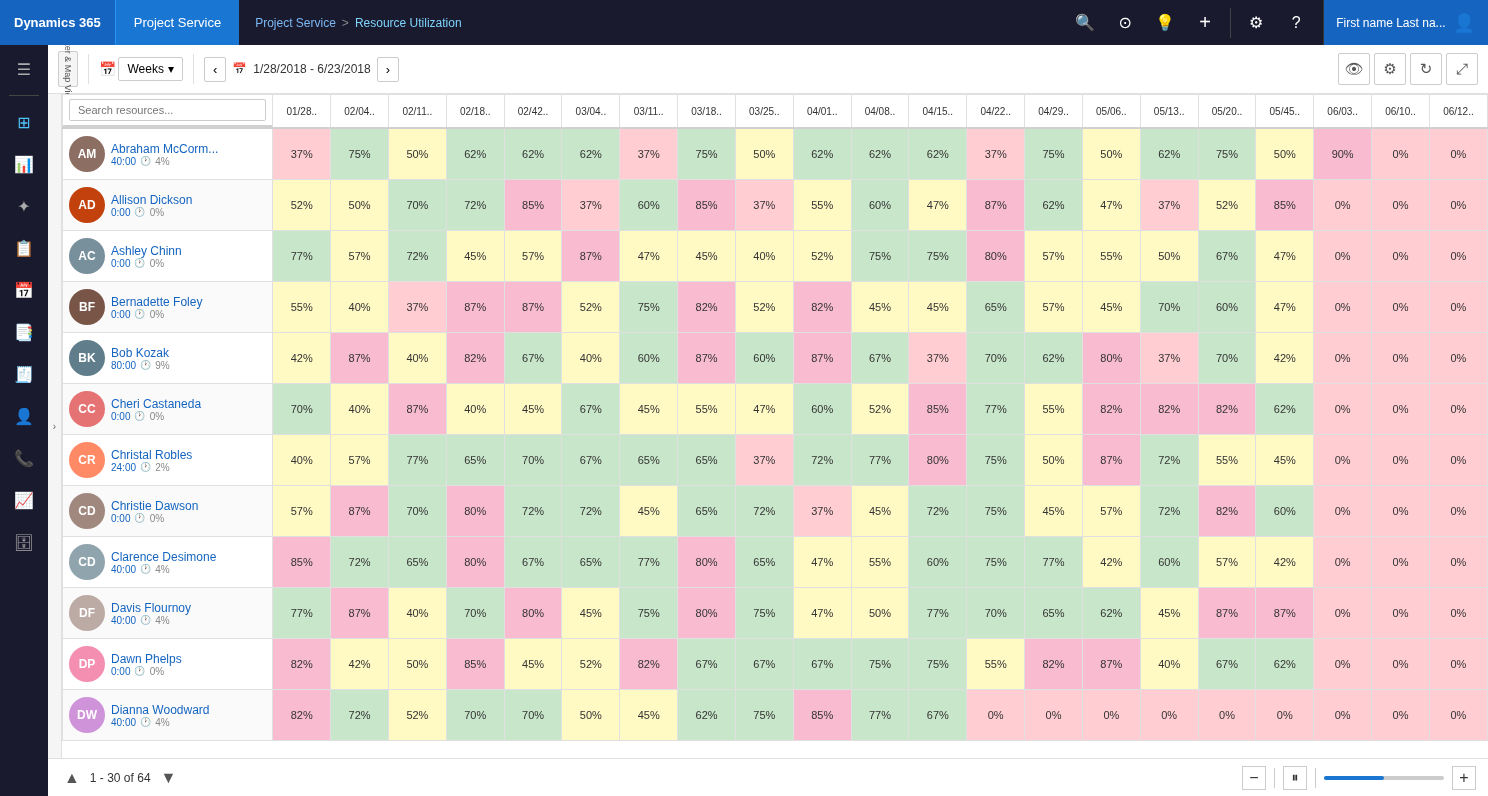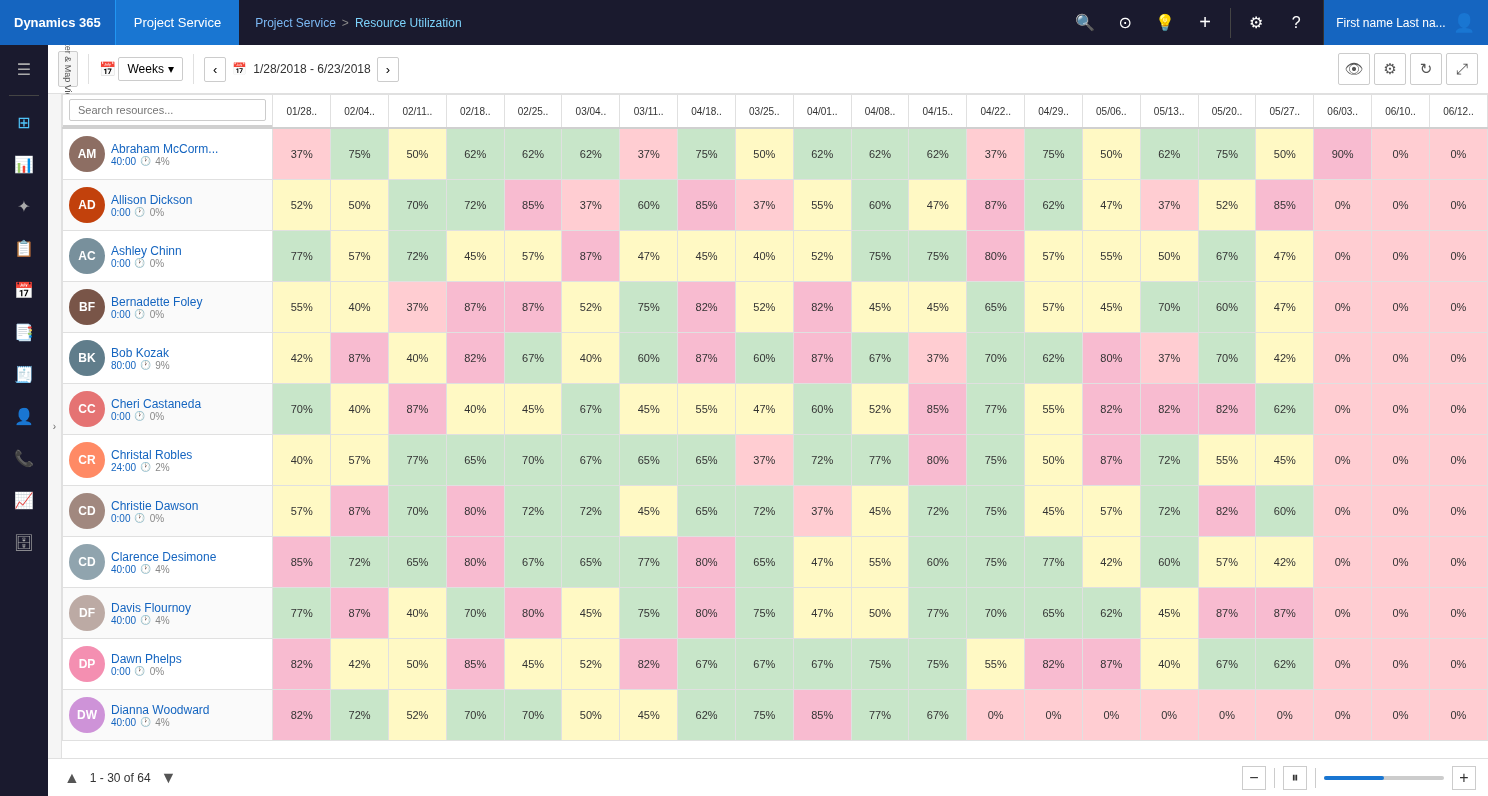--- a/index.html
+++ b/index.html
@@ -475,34 +475,34 @@
             <tr>
               <th class="resource-col">
                 <div class="search-cell">
                   <input class="search-input" type="text" placeholder="Search resources..." style="">
                 </div>
               </th>
               <th class="data-col">01/28..</th>
               <th class="data-col">02/04..</th>
               <th class="data-col">02/11..</th>
               <th class="data-col">02/18..</th>
-              <th class="data-col">02/25..</th>
+              <th class="data-col">02/42..</th>
               <th class="data-col">03/04..</th>
               <th class="data-col">03/11..</th>
-              <th class="data-col">04/18..</th>
+              <th class="data-col">03/18..</th>
               <th class="data-col">03/25..</th>
               <th class="data-col">04/01..</th>
               <th class="data-col">04/08..</th>
               <th class="data-col">04/15..</th>
               <th class="data-col">04/22..</th>
               <th class="data-col">04/29..</th>
               <th class="data-col">05/06..</th>
               <th class="data-col">05/13..</th>
               <th class="data-col">05/20..</th>
-              <th class="data-col">05/27..</th>
+              <th class="data-col">05/45..</th>
               <th class="data-col">06/03..</th>
               <th class="data-col">06/10..</th>
               <th class="data-col">06/12..</th>
             </tr>
           </thead>
           <tbody id="resource-tbody">
           <tr>
                 <td class="resource-col" style="background: white;">
                   <div class="resource-cell">
                     <div class="avatar" style="background: rgb(141, 110, 99);">AM</div>

